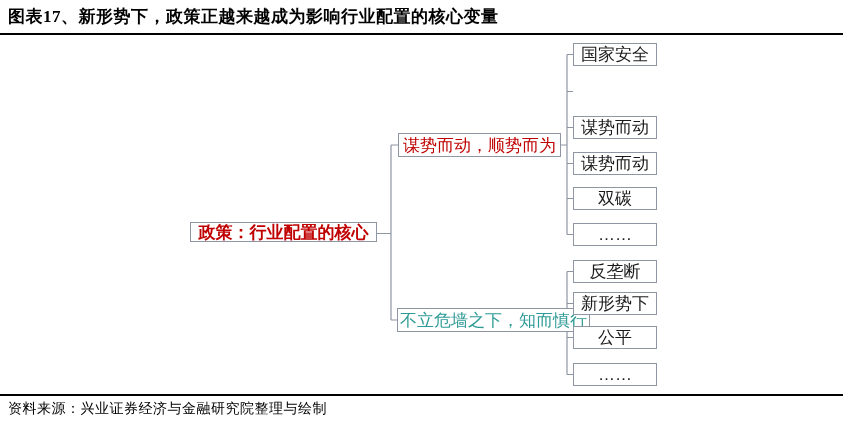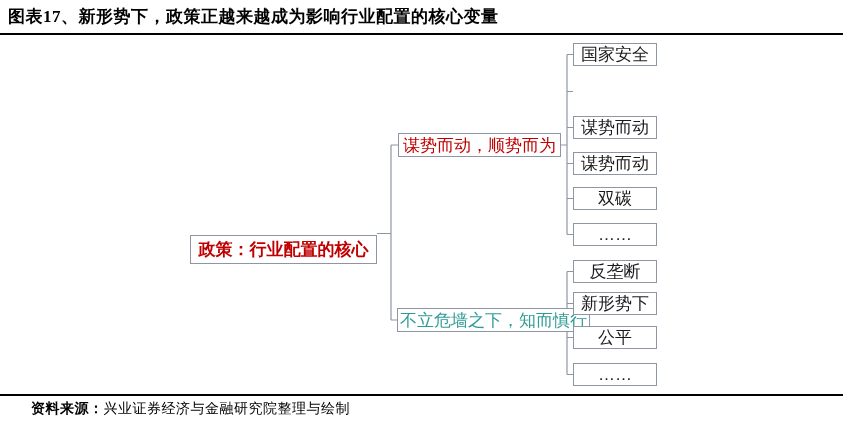--- a/index.html
+++ b/index.html
@@ -33,39 +33,39 @@
     position:absolute;
     box-sizing:border-box;
     background:#ffffff;
     border:1.2px solid var(--border);
     display:flex;align-items:center;justify-content:center;
     font-size:17px;line-height:1;
     color:var(--ink);
     white-space:nowrap;
   }
   .node.root{
-    left:190px;top:235px;width:187px;height:29px;
+    left:190px;top:222px;width:187px;height:20px;
     color:var(--red);font-weight:bold;
   }
   .node.branch1{
     left:398px;top:133px;width:163px;height:24px;
     color:var(--red);
   }
   .node.branch2{
     left:397px;top:308px;width:193px;height:24px;
     color:var(--teal);
   }
   .node.leaf{left:573px;width:84px;height:23px;}
   .source{
     position:absolute;left:8px;top:400px;
     font-family:"Liberation Serif", serif;
     font-size:14px;color:#000;letter-spacing:0.5px;
     white-space:nowrap;
   }
-  .source .src-label{font-weight:bold;margin-left:23px;}
+  .source .src-label{font-weight:normal;}
 </style>
 </head>
 <body>
 
 <div class="canvas">
 
   <div class="fig-title">图表17、新形势下，政策正越来越成为影响行业配置的核心变量</div>
   <div class="rule top"></div>
 
   <svg class="connectors" width="850" height="424" viewBox="0 0 850 424">

